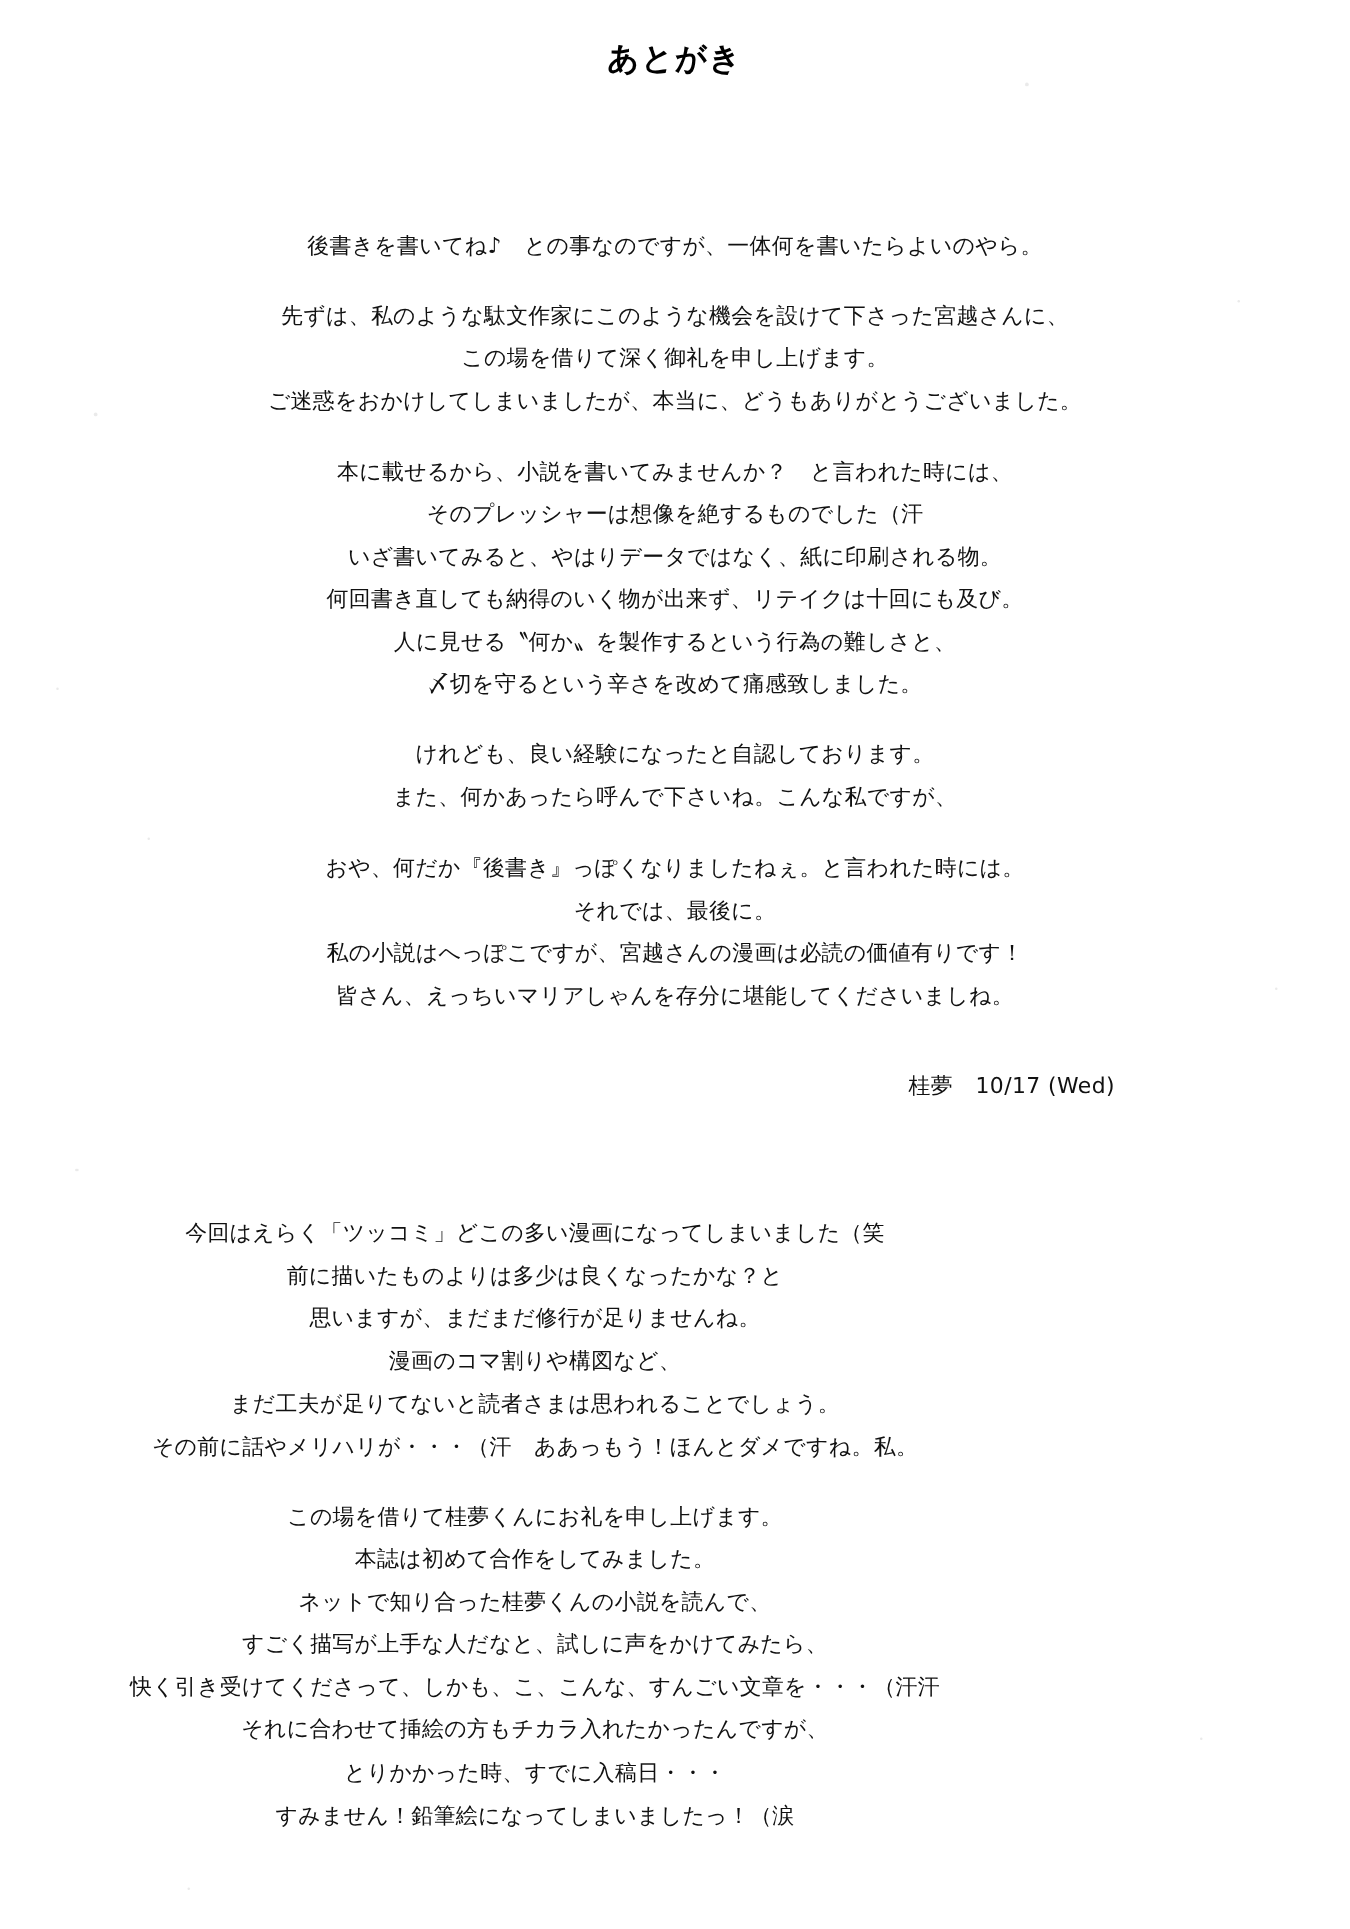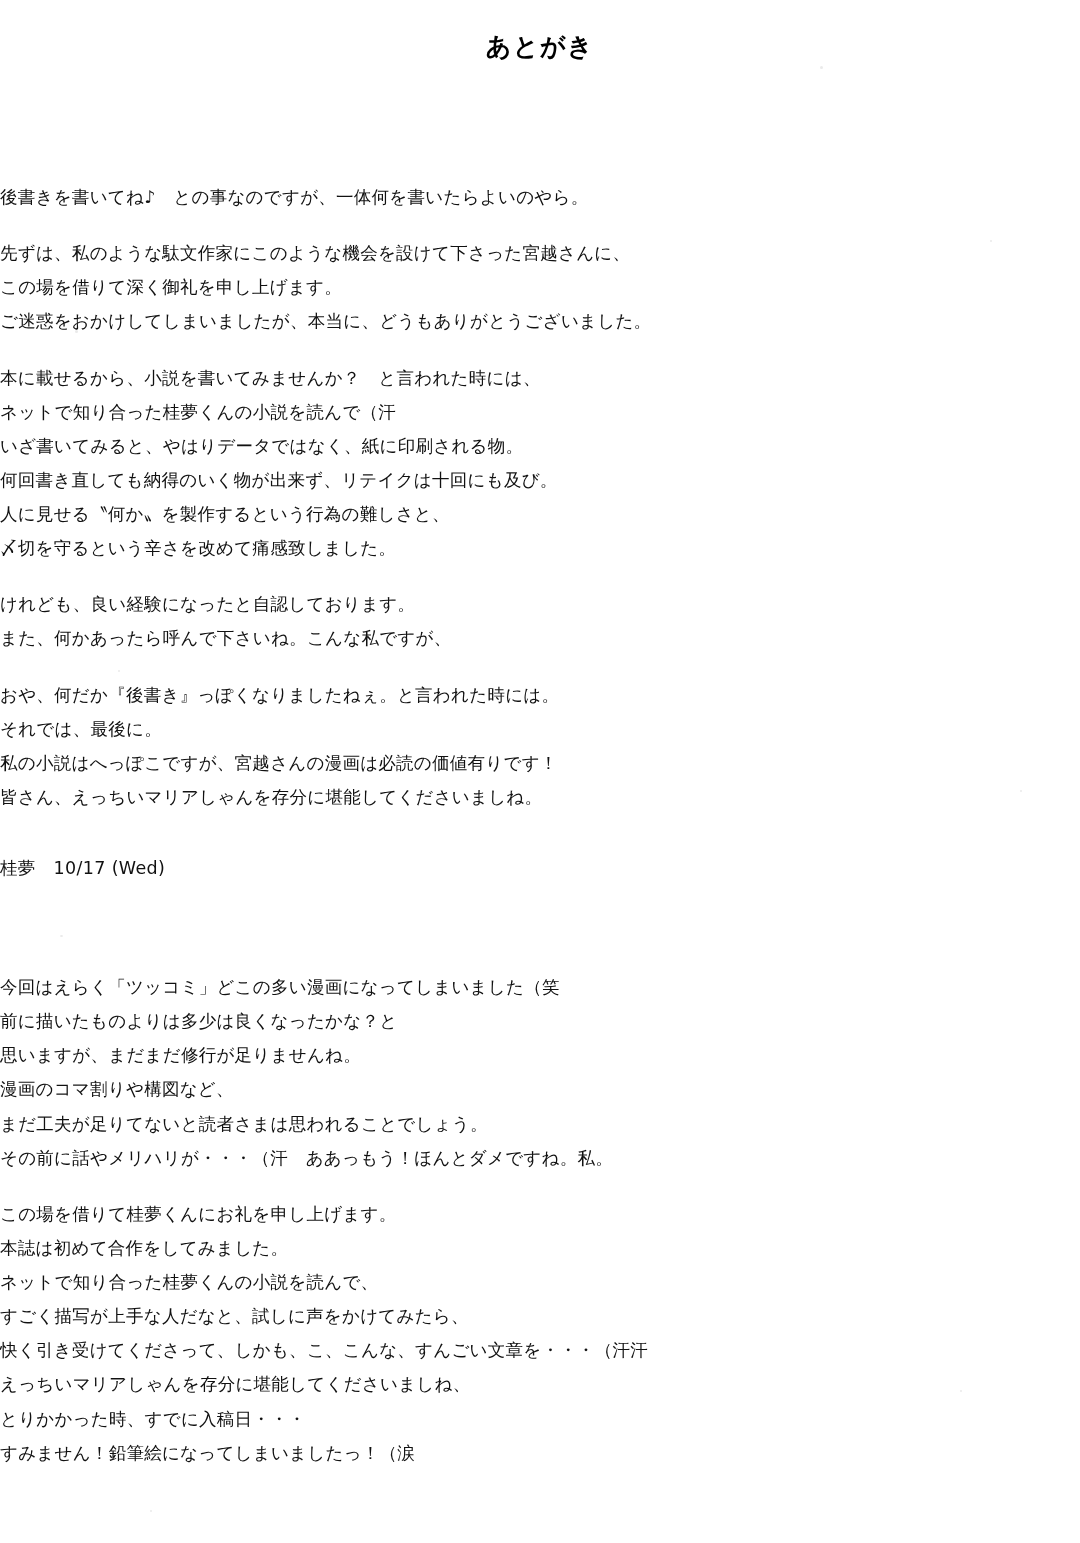--- a/index.html
+++ b/index.html
@@ -34,34 +34,34 @@
   .title {
     text-align: center;
     font-size: 25px;
     font-weight: bold;
     letter-spacing: .06em;
     margin-top: 30px;
     color: #000;
   }
 
   .block {
-    text-align: left;
+    text-align: center;
     font-size: 17.5px;
     line-height: 1.95;
     letter-spacing: .015em;
     color: #111;
   }
   .block p {
     margin: 0;
   }
   .para-gap {
     height: 22px;
   }
   .sign {
-    text-align: left;
+    text-align: right;
     font-size: 17.5px;
     letter-spacing: .02em;
     color: #111;
   }
 
   #section-one {
     position: absolute;
     left: 0;
     top: 150px;
     width: 1080px;
@@ -99,21 +99,21 @@
     <div class="block">
       <p>後書きを書いてね♪　との事なのですが、一体何を書いたらよいのやら。</p>
       <div class="para-gap"></div>
 
       <p>先ずは、私のような駄文作家にこのような機会を設けて下さった宮越さんに、</p>
       <p>この場を借りて深く御礼を申し上げます。</p>
       <p>ご迷惑をおかけしてしまいましたが、本当に、どうもありがとうございました。</p>
       <div class="para-gap"></div>
 
       <p>本に載せるから、小説を書いてみませんか？　と言われた時には、</p>
-      <p>ネットで知り合った桂夢くんの小説を読んで（汗</p>
+      <p>そのプレッシャーは想像を絶するものでした（汗</p>
       <p>いざ書いてみると、やはりデータではなく、紙に印刷される物。</p>
       <p>何回書き直しても納得のいく物が出来ず、リテイクは十回にも及び。</p>
       <p>人に見せる〝何か〟を製作するという行為の難しさと、</p>
       <p>〆切を守るという辛さを改めて痛感致しました。</p>
       <div class="para-gap"></div>
 
       <p>けれども、良い経験になったと自認しております。</p>
       <p>また、何かあったら呼んで下さいね。こんな私ですが、</p>
       <div class="para-gap"></div>
 
@@ -133,20 +133,20 @@
       <p>漫画のコマ割りや構図など、</p>
       <p>まだ工夫が足りてないと読者さまは思われることでしょう。</p>
       <p>その前に話やメリハリが・・・（汗　ああっもう！ほんとダメですね。私。</p>
       <div class="para-gap"></div>
 
       <p>この場を借りて桂夢くんにお礼を申し上げます。</p>
       <p>本誌は初めて合作をしてみました。</p>
       <p>ネットで知り合った桂夢くんの小説を読んで、</p>
       <p>すごく描写が上手な人だなと、試しに声をかけてみたら、</p>
       <p>快く引き受けてくださって、しかも、こ、こんな、すんごい文章を・・・（汗汗</p>
-      <p>えっちいマリアしゃんを存分に堪能してくださいましね、</p>
+      <p>それに合わせて挿絵の方もチカラ入れたかったんですが、</p>
       <p>とりかかった時、すでに入稿日・・・</p>
       <p>すみません！鉛筆絵になってしまいましたっ！（涙</p>
     </div>
 
   </section>
 
 </div>
 
 </body></html>

